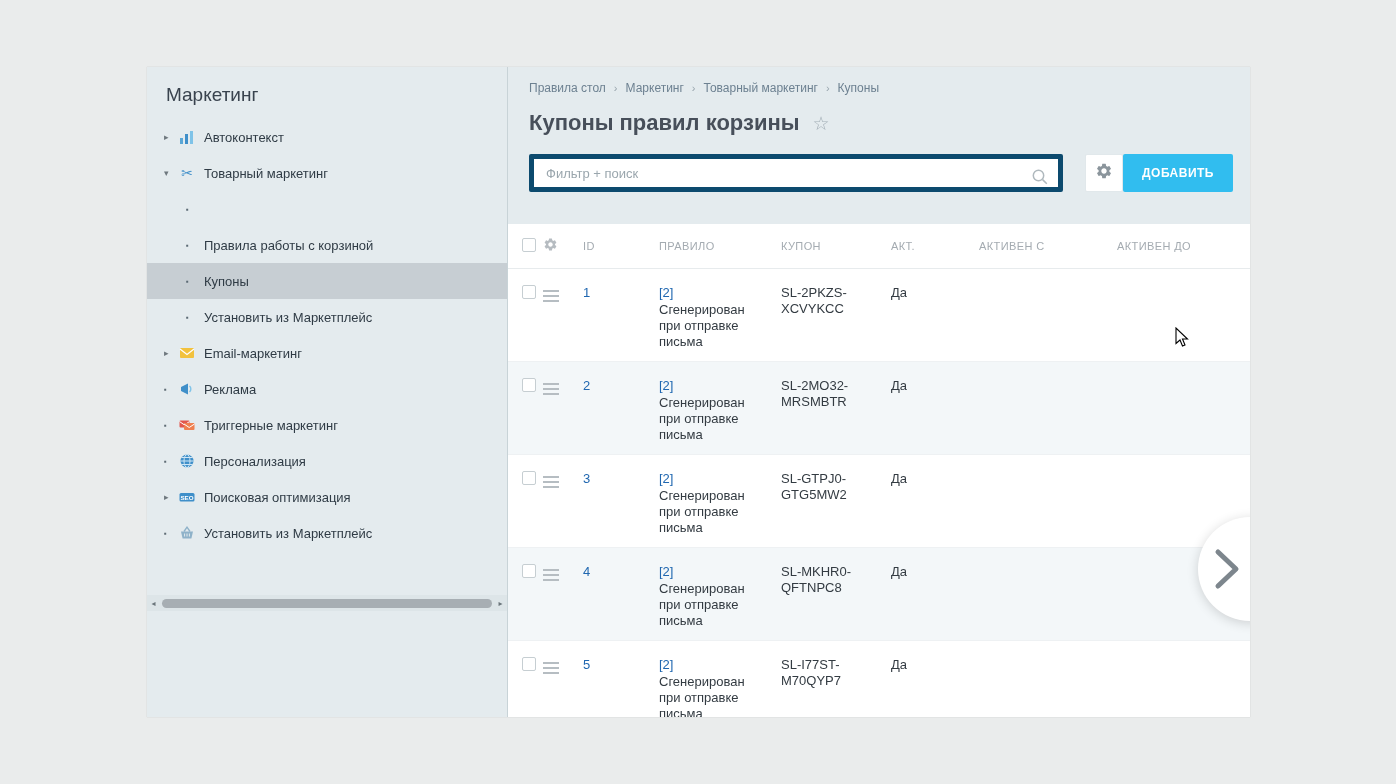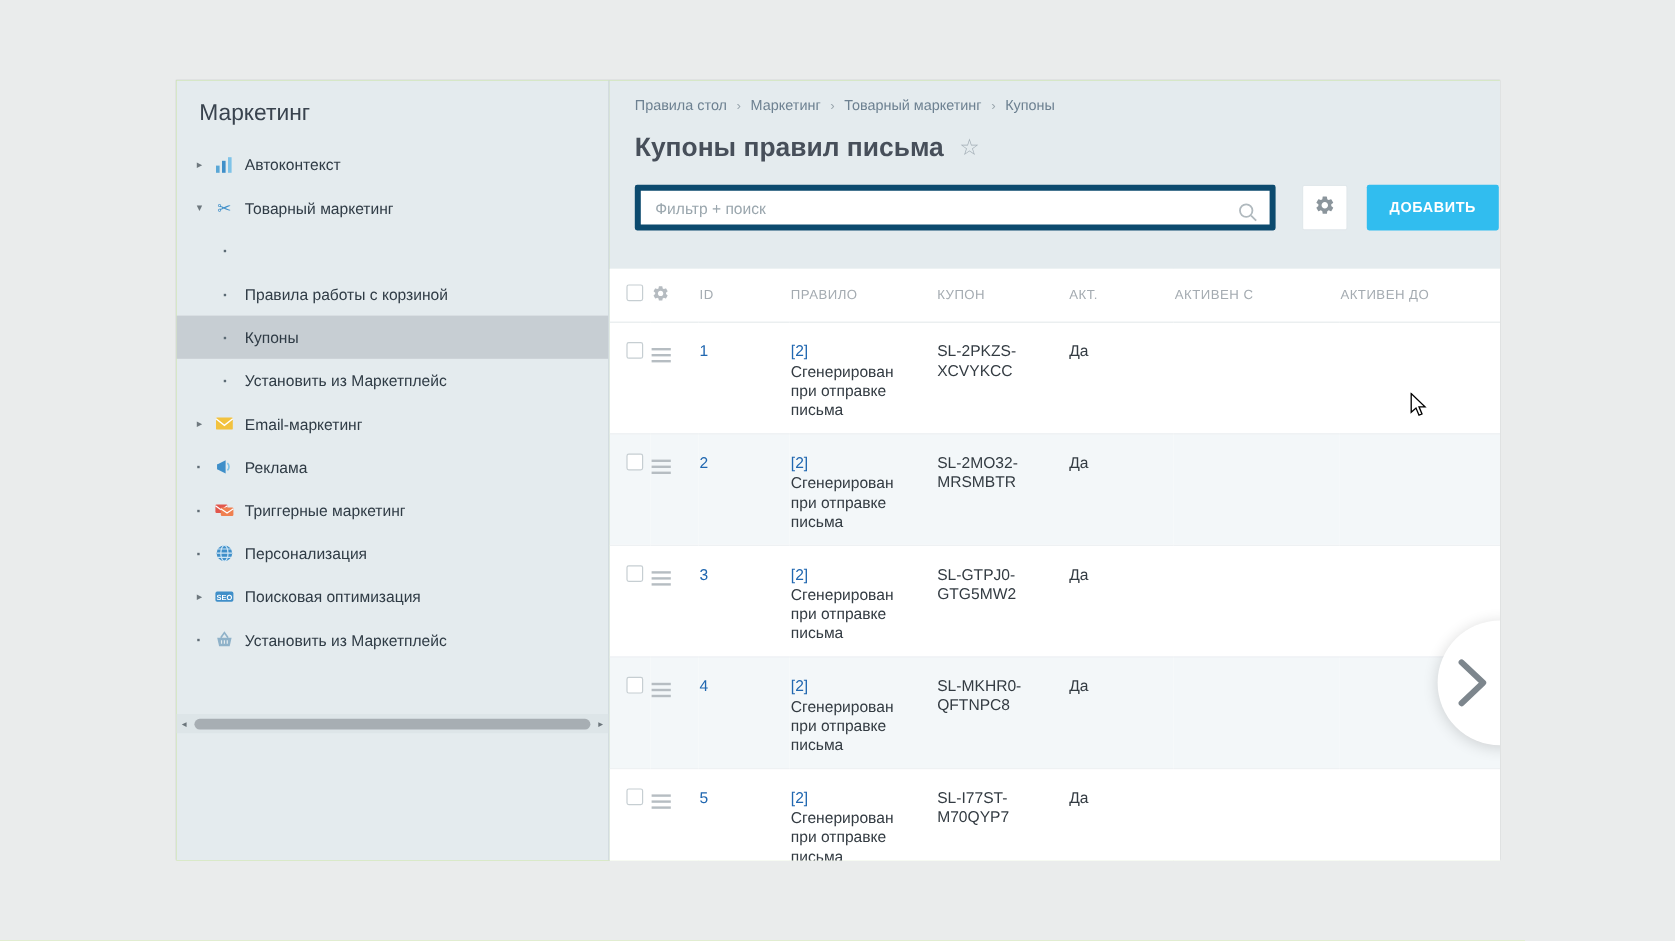--- a/index.html
+++ b/index.html
@@ -6,21 +6,21 @@
   html,body { margin:0; padding:0; }
   body {
     width:1396px; height:784px; overflow:hidden;
     background:#eaecec;
     font-family:"Liberation Sans","DejaVu Sans",sans-serif;
   }
   .stage { position:relative; width:1396px; height:784px; }
 
   .panel {
     position:absolute; left:147px; top:67px; width:1103px; height:650px;
-    display:flex; background:#bef264; box-shadow:0 0 1px rgba(0,0,0,.2);
+    display:flex; background:#4d7c0f; box-shadow:0 0 1px rgba(0,0,0,.2);
   }
 
   
   .sidebar { width:361px; min-width:361px; border-right:1px solid #c8d3d7; position:relative; overflow:hidden; background:#e4ebee; }
   .sb-title { padding:17px 0 0 19px; font-size:19px; color:#39434e; }
   .menu { margin-top:13px; }
   .mi { height:36px; display:flex; align-items:center; font-size:13px; color:#2f3b45; white-space:nowrap; overflow:hidden; cursor:pointer; }
   .mi .tw { width:14px; margin-left:17px; color:#6e787e; font-size:9px; flex:none; text-align:left; }
   .mi .tw.blt-top { font-size:8px; color:#5f6c75; }
   .mi .ic { width:18px; height:16px; margin-right:8px; flex:none; display:inline-flex; align-items:center; justify-content:center; }
@@ -43,21 +43,21 @@
   .page-title-row { margin:15px 0 0 21px; display:flex; align-items:center; }
   .page-title { font-size:22px; font-weight:bold; color:#474f5a; }
   .fav-star { margin-left:13px; color:#a3aeb6; font-size:19px; cursor:pointer; line-height:1; }
 
   .toolbar { margin:18px 0 0 21px; display:flex; height:38px; }
   .filter-box { width:534px; position:relative; background:#fff; border:5px solid #0c4a6e; border-radius:2px; }
   .filter-box input { width:100%; height:100%; border:none; outline:none; padding:0 38px 0 12px; font-size:13px; color:#33404a; background:transparent; font-family:inherit; }
   .filter-box input::placeholder { color:#9aa6ad; }
   .search-ic { position:absolute; right:9px; top:9px; }
   .gear-btn { width:38px; height:38px; background:#fff; border:1px solid #e1e8eb; border-radius:2px; margin-left:22px; display:flex; align-items:center; justify-content:center; cursor:pointer; }
-  .add-btn { margin-left:16px; width:110px; height:38px; background:#31bdef; color:#fff; font-size:12px; font-weight:bold; letter-spacing:.5px; display:flex; align-items:center; justify-content:center; border-radius:2px; cursor:pointer; }
+  .add-btn { width:110px; height:38px; background:#31bdef; color:#fff; font-size:12px; font-weight:bold; letter-spacing:.5px; display:flex; align-items:center; justify-content:center; border-radius:2px; cursor:pointer; }
 
   
   .grid { margin-top:32px; background:#fff; }
   table { border-collapse:collapse; table-layout:fixed; width:742px; }
   thead th { height:44px; font-size:11px; color:#a4abb1; font-weight:normal; text-align:left; border-bottom:1px solid #e7ebed; vertical-align:middle; letter-spacing:.4px; cursor:pointer; background:#fff; }
   tbody td { height:93px; vertical-align:top; padding-top:16px; font-size:13px; color:#333b42; border-bottom:1px solid #eef1f3; }
   tbody tr { background:#fff; }
   tbody tr:nth-child(even) { background:#f3f7f9; }
   .c-check { padding-left:14px; }
   .cb { appearance:none; -webkit-appearance:none; width:14px; height:14px; border:1px solid #c6ced2; border-radius:2px; background:#fff; margin:0; cursor:pointer; }
@@ -203,21 +203,21 @@
       </div>
     </div>
 
     <div class="main">
 
       <div class="breadcrumb">
         <a href="#">Правила стол</a><span class="bc-sep">›</span><a href="#">Маркетинг</a><span class="bc-sep">›</span><a href="#">Товарный маркетинг</a><span class="bc-sep">›</span><a href="#">Купоны</a>
       </div>
 
       <div class="page-title-row">
-        <span class="page-title">Купоны правил письма</span>
+        <span class="page-title">Купоны правил корзины</span>
         <span class="fav-star">☆</span>
       </div>
 
       <div class="toolbar">
         <div class="filter-box">
           <input type="text" placeholder="Фильтр + поиск" style="">
           <span class="search-ic">
             <svg width="18" height="18" viewBox="0 0 18 18">
                 <circle cx="7.5" cy="7.5" r="5.2" stroke="#b0b9be" stroke-width="1.5" fill="none"></circle>
                 <line x1="11.6" y1="11.6" x2="15.8" y2="15.8" stroke="#b0b9be" stroke-width="1.5"></line>

